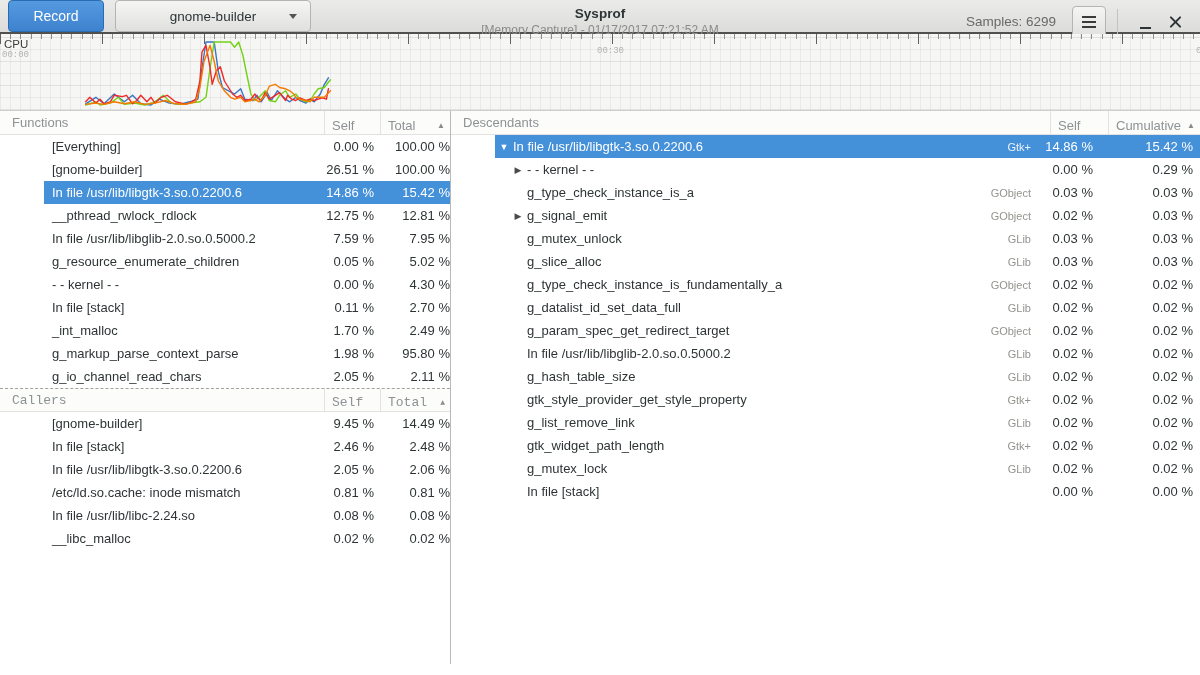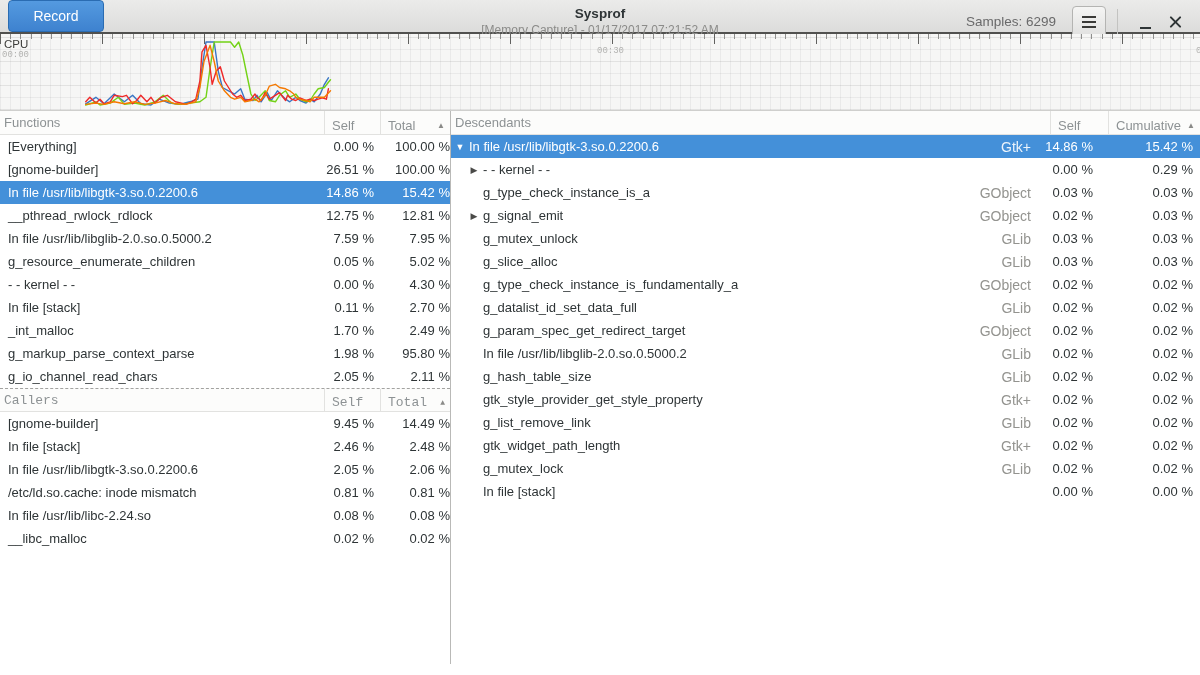--- a/index.html
+++ b/index.html
@@ -85,47 +85,51 @@
   .main { display:flex; height:553px; background:#fff; }
   .pane-left  { width:451px; border-right:1px solid #b9b9b7; overflow:hidden; }
   .pane-right { flex:1; overflow:hidden; }
 
   .thead {
     height:24px; display:flex; align-items:stretch;
     background:#fcfcfb; border-bottom:1px solid #e2e2e0;
     color:#8d9294; font-size:13px;
   }
   .thead .hc { display:flex; align-items:center; }
-  .h-name { flex:1; padding-left:4px; }
+  .h-name { flex:1; padding-left:12px; }
   .h-col  { border-left:1px solid #e2e2e0; padding:5px 5px 0 7px; justify-content:space-between; }
   .sort-arrow { font-size:8px; color:#8a8a88; margin-left:6px; }
   .dashed-top { border-top:1px dashed #a2a2a0;font-family:Liberation Mono, monospace; }
 
-  .row { height:23px; display:flex; align-items:center; background:#fff; }
+  .row { height:23px; display:flex; align-items:center; background:#fff;margin-left:44px; }
   .row.selected { background:var(--sel); color:var(--selText); }
   .c-name { flex:1; padding-left:8px; white-space:nowrap; overflow:hidden; text-overflow:ellipsis; }
   .c-self  { width:56px; text-align:right; padding-right:6px; white-space:nowrap; }
   .c-total { width:70px; text-align:right; white-space:nowrap; }
 
   
   .d-row .c-exp { width:14px; text-align:center; font-size:9px; color:#4a4a48; flex:none; }
   .d-row.selected .c-exp { color:#fff; }
   .d-row .c-name { flex:1; padding-left:2px; }
-  .d-row .c-tag { color:#93938f; font-size:14px; padding-right:9px; white-space:nowrap;padding-left:36px; }
+  .d-row .c-tag { color:#93938f; font-size:11px; padding-right:9px; white-space:nowrap;padding-left:36px; }
   .d-row.selected .c-tag { color:rgba(255,255,255,0.9); }
   .d-row .c-dself { width:58px; text-align:right; padding-right:5px; white-space:nowrap; }
   .d-row .c-cum   { width:102px; text-align:right; padding-right:7px; white-space:nowrap; }
   .d-row.ind1 { padding-left:16px; }
   .d-row.ind0 { padding-left:2px; }
 </style>
 </head>
 <body style="--sel: #4490d9;">
 
 <div class="titlebar">
   <div class="btn record-btn">Record</div>
+  <div class="btn proc-btn">
+    <span>gnome-builder</span>
+    <span class="caret"></span>
+  </div>
   <div class="title-block">
     <div class="t">Sysprof</div>
     <div class="st">[Memory Capture] - 01/17/2017 07:21:52 AM</div>
   </div>
   <div class="tb-right">
     <span class="samples">Samples: 6299</span>
     <div class="btn menu-btn">
       <span class="hamburger">
           <i></i>
           <i></i>

